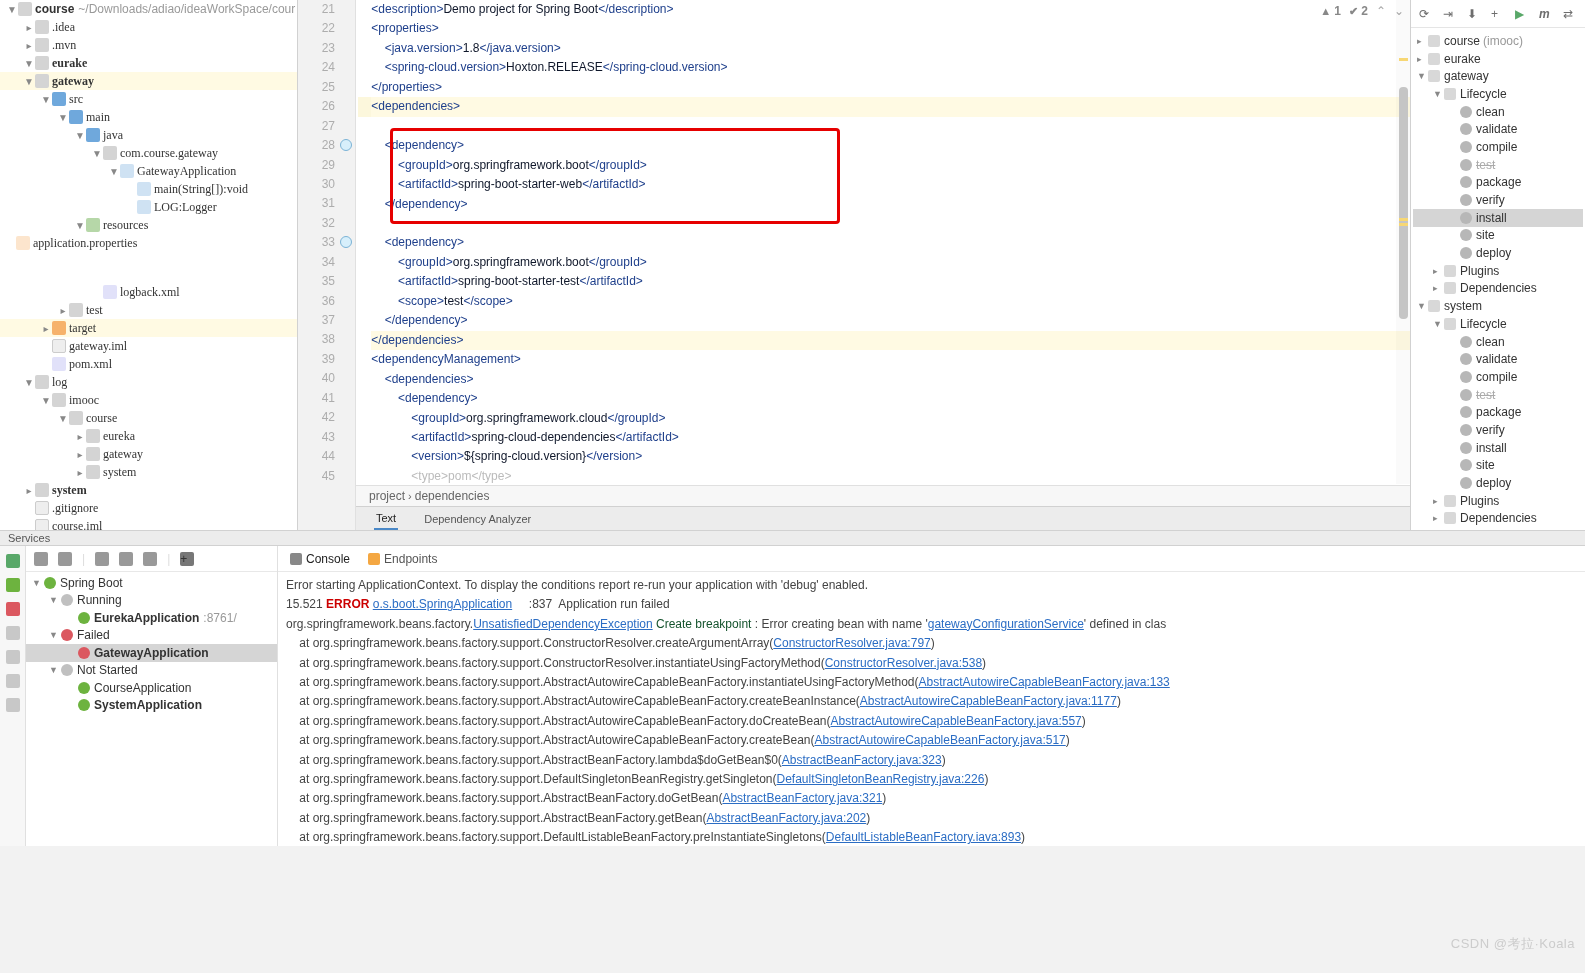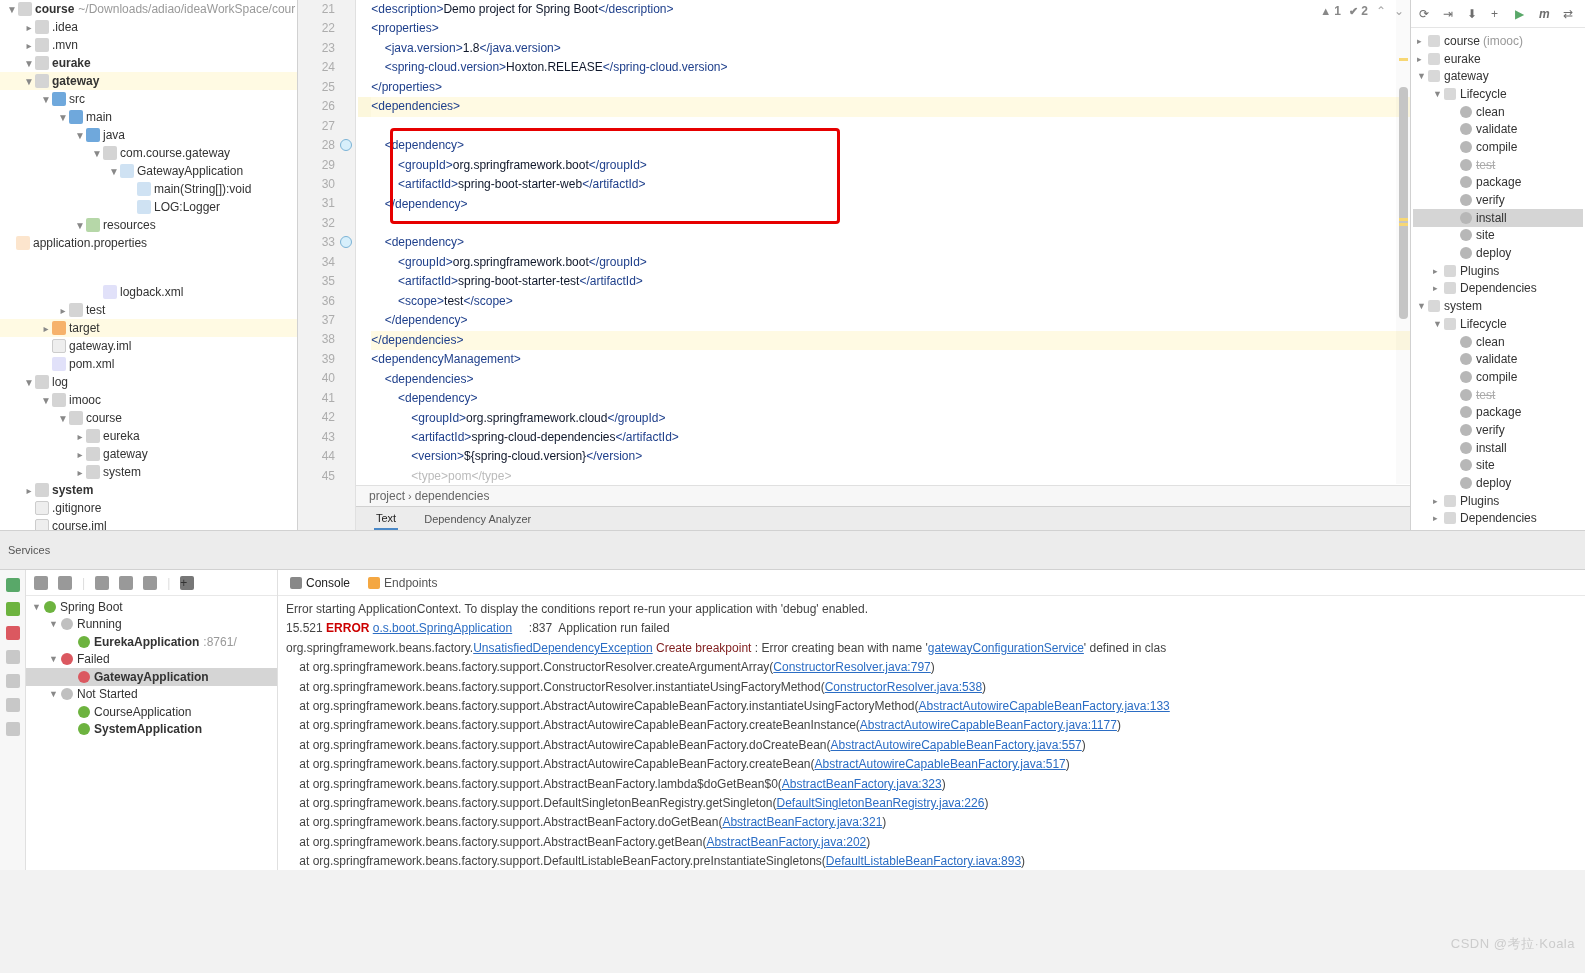--- a/index.html
+++ b/index.html
@@ -11,21 +11,21 @@
 .tree-row .arrow { width:12px; color:#888; font-size:10px; display:inline-block; text-align:center;}
 .tree-row .ticon { width:14px; height:14px; display:inline-block; margin-right:3px; border-radius:2px;}
 .ticon.folder { background:#d4d4d4;}
 .ticon.folder-blue { background:#6fa8dc;}
 .ticon.folder-orange { background:#f6b26b;}
 .ticon.folder-green { background:#b6d7a8;}
 .ticon.file { background:#eee; border:1px solid #ccc;}
 .ticon.xml { background:#e1e1f9;}
 .ticon.java { background:#cfe2f3;}
 .ticon.prop { background:#fce5cd;}
-.tree-label { color:#333;}
+.tree-label { color:#333;font-family:Liberation Serif, serif;}
 .tree-path { color:#999; margin-left:4px;}
 .gutter { width: 58px; background:#f2f2f2; border-right:1px solid #e0e0e0; font-family: Menlo, Consolas, monospace; font-size:12px; color:#adadad; text-align:right; padding-right:20px; line-height:19.45px; padding-top:0;}
 .gutter .gline { height:19.45px; position:relative;}
 .gmark { position:absolute; right:-17px; top:3px; width:12px; height:12px; border-radius:50%; background:#d7effb; border:1px solid #7bb3d6;}
 .editor { flex:1; background:#fff; overflow:hidden; position:relative;}
 .code { font-family: Menlo, Consolas, monospace; font-size:12.5px; line-height:19.45px; white-space:pre; padding-left:2px; color:#333; position:relative;}
 .tag { color:#1e3f8b;}
 .content { color:#0f172a;}
 .hl-line { background:#fffae3; display:inline-block; width:100%;}
 .highlight-box { position:absolute; border:3px solid #e60000; border-radius:4px; pointer-events:none;}
@@ -39,21 +39,21 @@
 .mrow.selected { background:#d5d5d5;}
 .mrow .micon { width:12px; height:12px; background:#d8d8d8; border-radius:2px; margin-right:4px;}
 .mrow .micon.gear { background:#b7b7b7; border-radius:50%;}
 .mrow .dim { color:#999; margin-left:3px;}
 .mrow .strike { text-decoration:line-through; color:#aaa;}
 .breadcrumb-bar { height:21px; background:#f7f7f7; border-top:1px solid #e0e0e0; display:flex; align-items:center; padding:0 10px; font-size:11px; color:#666;}
 .breadcrumb-bar span { margin:0 3px;}
 .tab-strip { height:24px; background:#ececec; border-top:1px solid #d1d1d1; display:flex; align-items:center; padding-left:18px; gap:24px;}
 .tab-strip .etab { font-size:11px; color:#555; padding:4px 2px;}
 .tab-strip .etab.active { border-bottom:2px solid #4a88c7; color:#222;}
-.services-header { height:40px; background:#ececec; border-top:1px solid #d1d1d1; border-bottom:1px solid #d1d1d1; display:flex; align-items:center; padding:0 8px; font-size:11px; color:#555;}
+.services-header { height:16px; background:#ececec; border-top:1px solid #d1d1d1; border-bottom:1px solid #d1d1d1; display:flex; align-items:center; padding:0 8px; font-size:11px; color:#555;}
 .bottom-area { display:flex; height:300px; background:#fff;}
 .left-gutter-services { width:26px; background:#f7f7f7; border-right:1px solid #e0e0e0; display:flex; flex-direction:column; align-items:center; gap:10px; padding-top:8px;}
 .sg-icon { width:14px; height:14px; background:#c8c8c8; border-radius:2px;}
 .sg-icon.green { background:#59a869;}
 .sg-icon.red { background:#db5860;}
 .svc-toolbar { width:252px; border-right:1px solid #e0e0e0;}
 .svc-tb-row { height:26px; border-bottom:1px solid #e8e8e8; display:flex; align-items:center; gap:10px; padding:0 8px;}
 .svc-tb-row .tbicon { width:14px; height:14px; background:#999; border-radius:2px;}
 .svc-tree { padding-top:2px;}
 .srow { display:flex; align-items:center; height:17.5px; padding-left:4px;}
@@ -68,21 +68,21 @@
 .srow .port { color:#999; margin-left:4px;}
 .console-area { flex:1; overflow:hidden;}
 .console-tabs { height:26px; border-bottom:1px solid #e8e8e8; display:flex; align-items:center; gap:18px; padding-left:12px;}
 .ctab { font-size:11px; color:#555; display:flex; align-items:center; gap:4px;}
 .ctab.active { color:#222;}
 .ctab .cicon { width:12px; height:12px; background:#888; border-radius:2px;}
 .ctab .cicon.orange { background:#f4a742;}
 .console { font-family: Menlo, Consolas, monospace; font-size:12.4px; line-height:19.4px; white-space:pre; padding:4px 8px; color:#444; overflow:hidden;}
 .console .err { color:#cc0000; font-weight:600;}
 .console .blue { color:#2b6dc4; text-decoration:underline;}
-.console .gray { color:#7f1d1d;margin-top:24px;}
+.console .gray { color:#14532d;margin-top:24px;}
 .scrollbar-track { position:absolute; right:0; top:0; bottom:46px; width:14px; background:rgba(0,0,0,0.02);}
 .scrollbar-thumb { position:absolute; right:2px; width:9px; background:#c5c5c5; border-radius:4px; top:18%; height:48%;}
 .mini-indicator { position:absolute; right:2px; width:9px; height:3px; }
 .watermark { position:fixed; right:10px; bottom:20px; color:#ccc; font-size:13px; letter-spacing:0.5px;text-align:right;}
 .warn-badge { color:#d9822b; font-weight:600; font-size:11px;}
 .ok-badge { color:#59a869; font-weight:600; font-size:11px;}
 .top-status { position:absolute; top:4px; right:6px; display:flex; align-items:center; gap:8px; font-size:11px;}
 .top-status svg,.top-status span{color:#888;}
 </style>
 </head>

